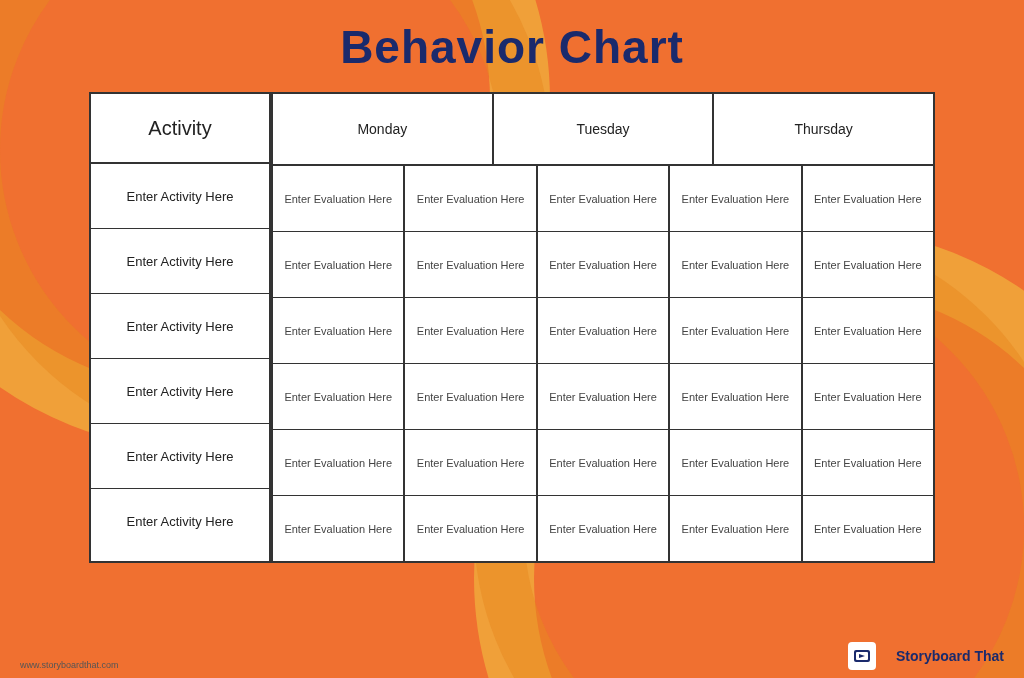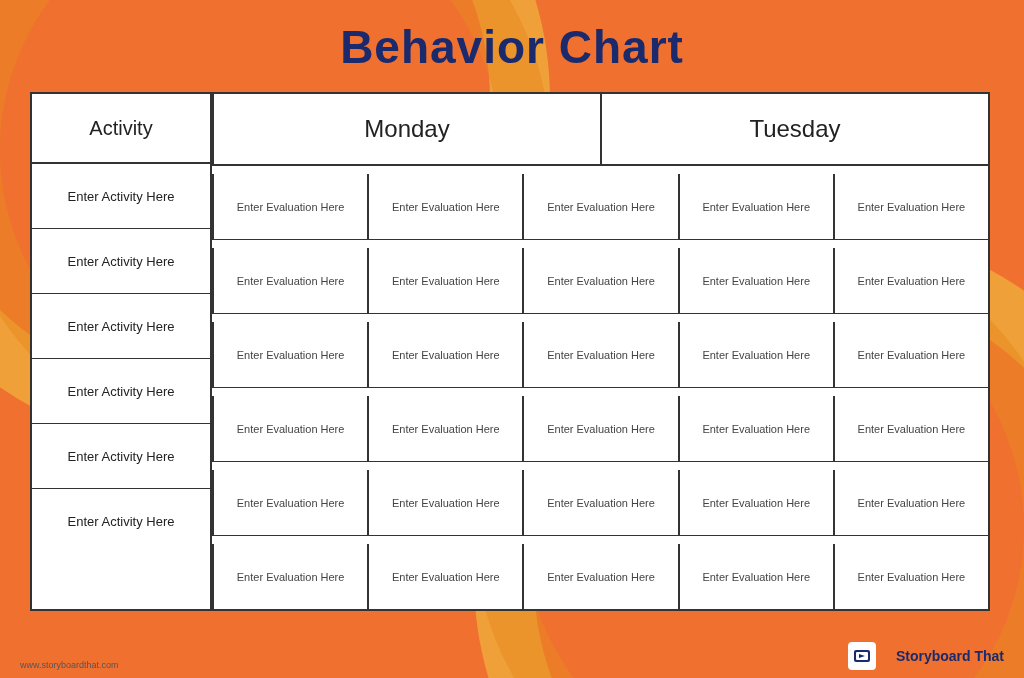--- a/index.html
+++ b/index.html
@@ -60,36 +60,37 @@
       bottom: -150px;
       right: -50px;
       opacity: 0.5;
     }
 
     .content {
       position: relative;
       z-index: 1;
       display: flex;
       flex-direction: column;
+      align-items: center;
       padding: 20px 30px 15px;
     }
 
     .title {
       font-family: 'Arial Black', Arial, sans-serif;
       font-size: 46px;
       font-weight: 900;
       color: #1a2a6c;
       text-align: center;
       margin-bottom: 18px;
       letter-spacing: 1px;
     }
 
     .chart-container {
       display: flex;
-      width: 960px;
+      width: 846px;
       border: 2px solid #333;
       background: white;
     }
 
     .activity-col {
       min-width: 180px;
       width: 180px;
       border-right: 2px solid #333;
       display: flex;
       flex-direction: column;
@@ -116,21 +117,21 @@
       display: flex;
       border-bottom: 2px solid #333;
     }
 
     .day-header-cell {
       flex: 1;
       display: flex;
       align-items: center;
       justify-content: center;
       padding: 15px 5px;
-      font-size: 24px;
+      font-size: 14px;
       font-weight: normal;
       color: #222;
       min-height: 70px;
       border-left: 2px solid #333;
     }
 
     .activity-cell {
       min-width: 180px;
       width: 180px;
       display: flex;
@@ -146,21 +147,20 @@
       min-height: 65px;
     }
 
     .activity-cell:last-child {
       border-bottom: none;
     }
 
     .eval-row {
       display: flex;
       border-bottom: 1px solid #333;
-      margin-top: 8px;
     }
 
     .eval-row:last-child {
       border-bottom: none;
     }
 
     .eval-cell {
       flex: 1;
       display: flex;
       align-items: center;
@@ -242,20 +242,21 @@
           <div class="activity-cell">Enter Activity Here</div>
           <div class="activity-cell">Enter Activity Here</div>
           <div class="activity-cell">Enter Activity Here</div>
         </div>
     </div>
 
     <div class="days-col">
       <div class="days-header" id="days-header">
           <div class="day-header-cell">Monday</div>
           <div class="day-header-cell">Tuesday</div>
+          <div class="day-header-cell">Thursday</div>
         </div>
       <div id="data-rows">
           <div class="eval-row">
             <div class="eval-cell">Enter Evaluation Here</div>
             <div class="eval-cell">Enter Evaluation Here</div>
             <div class="eval-cell">Enter Evaluation Here</div>
             <div class="eval-cell">Enter Evaluation Here</div>
             <div class="eval-cell">Enter Evaluation Here</div>
           </div>
           <div class="eval-row">

